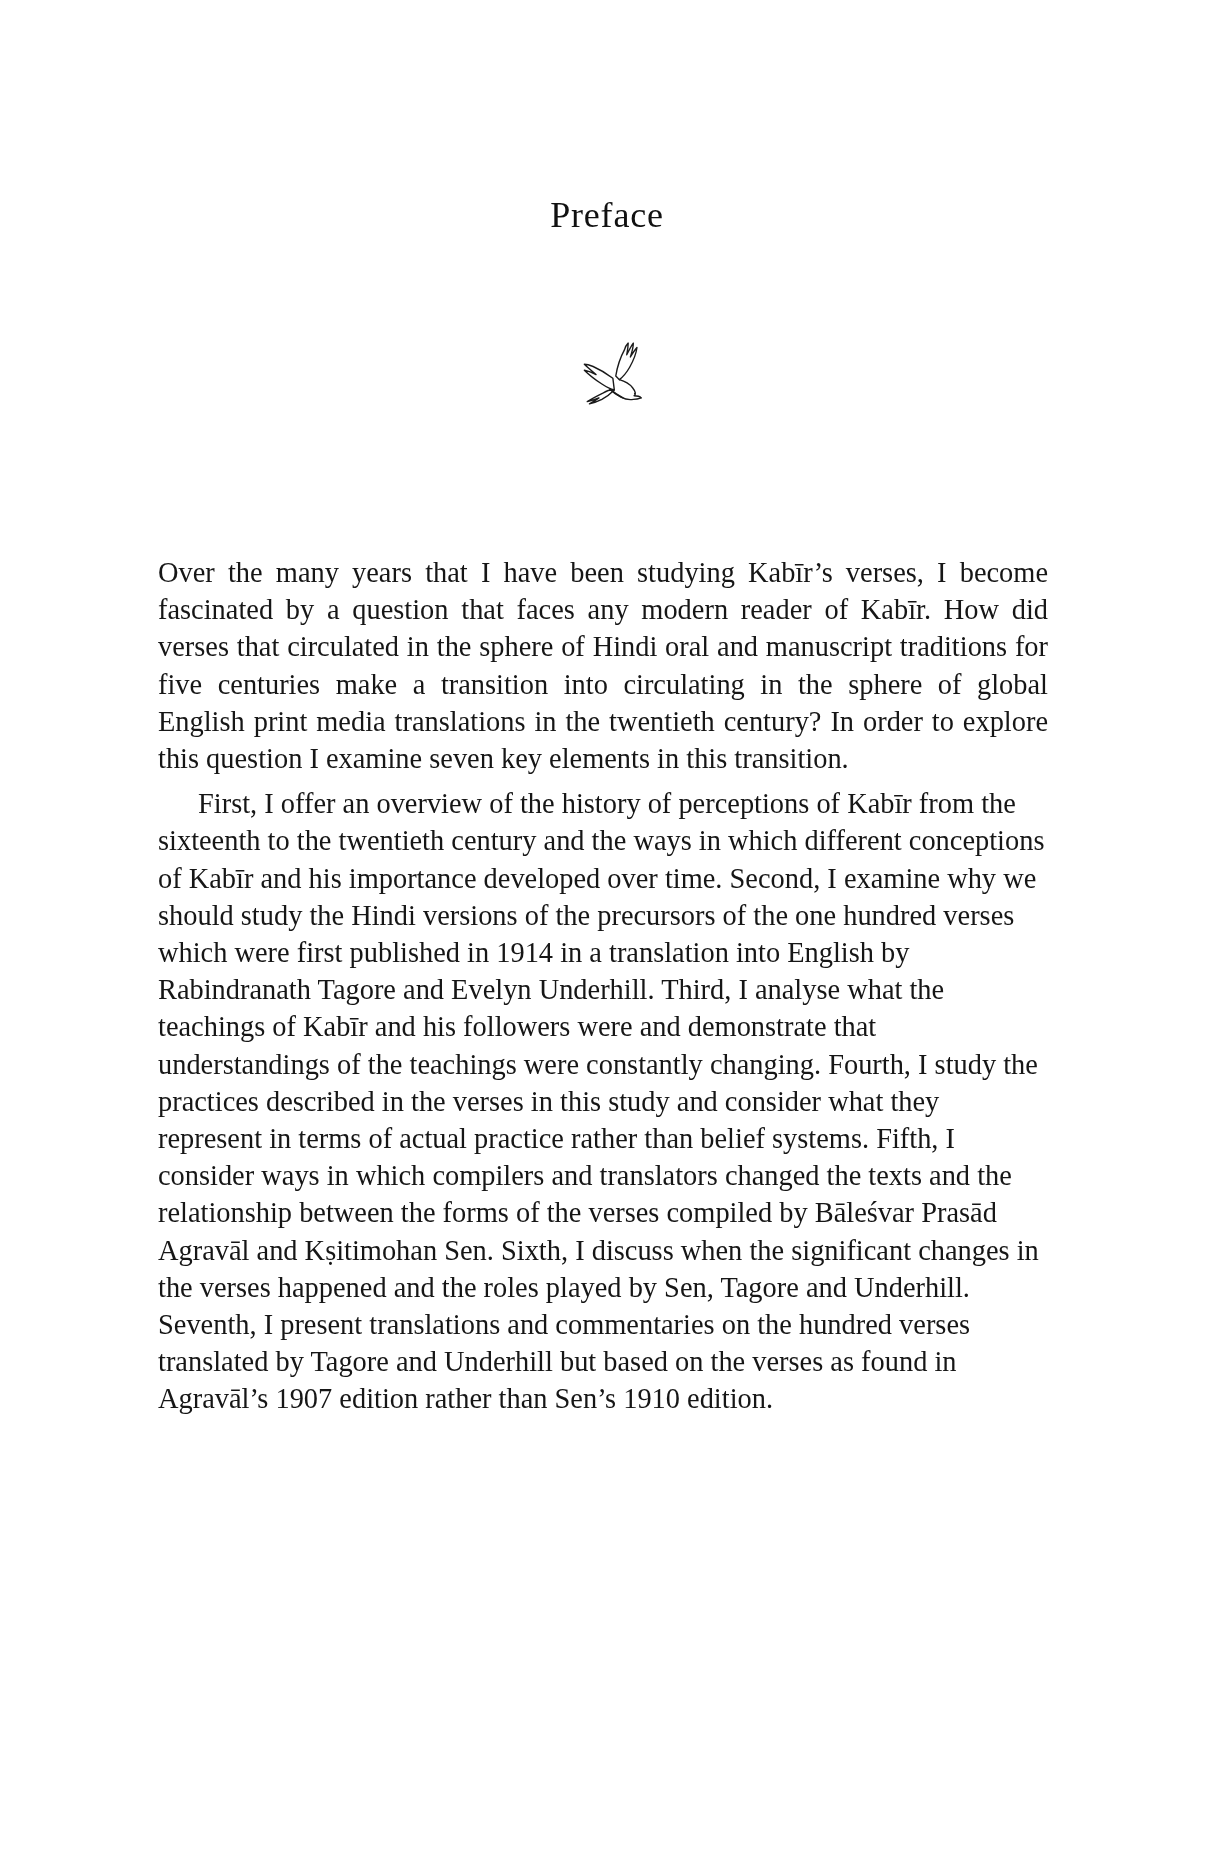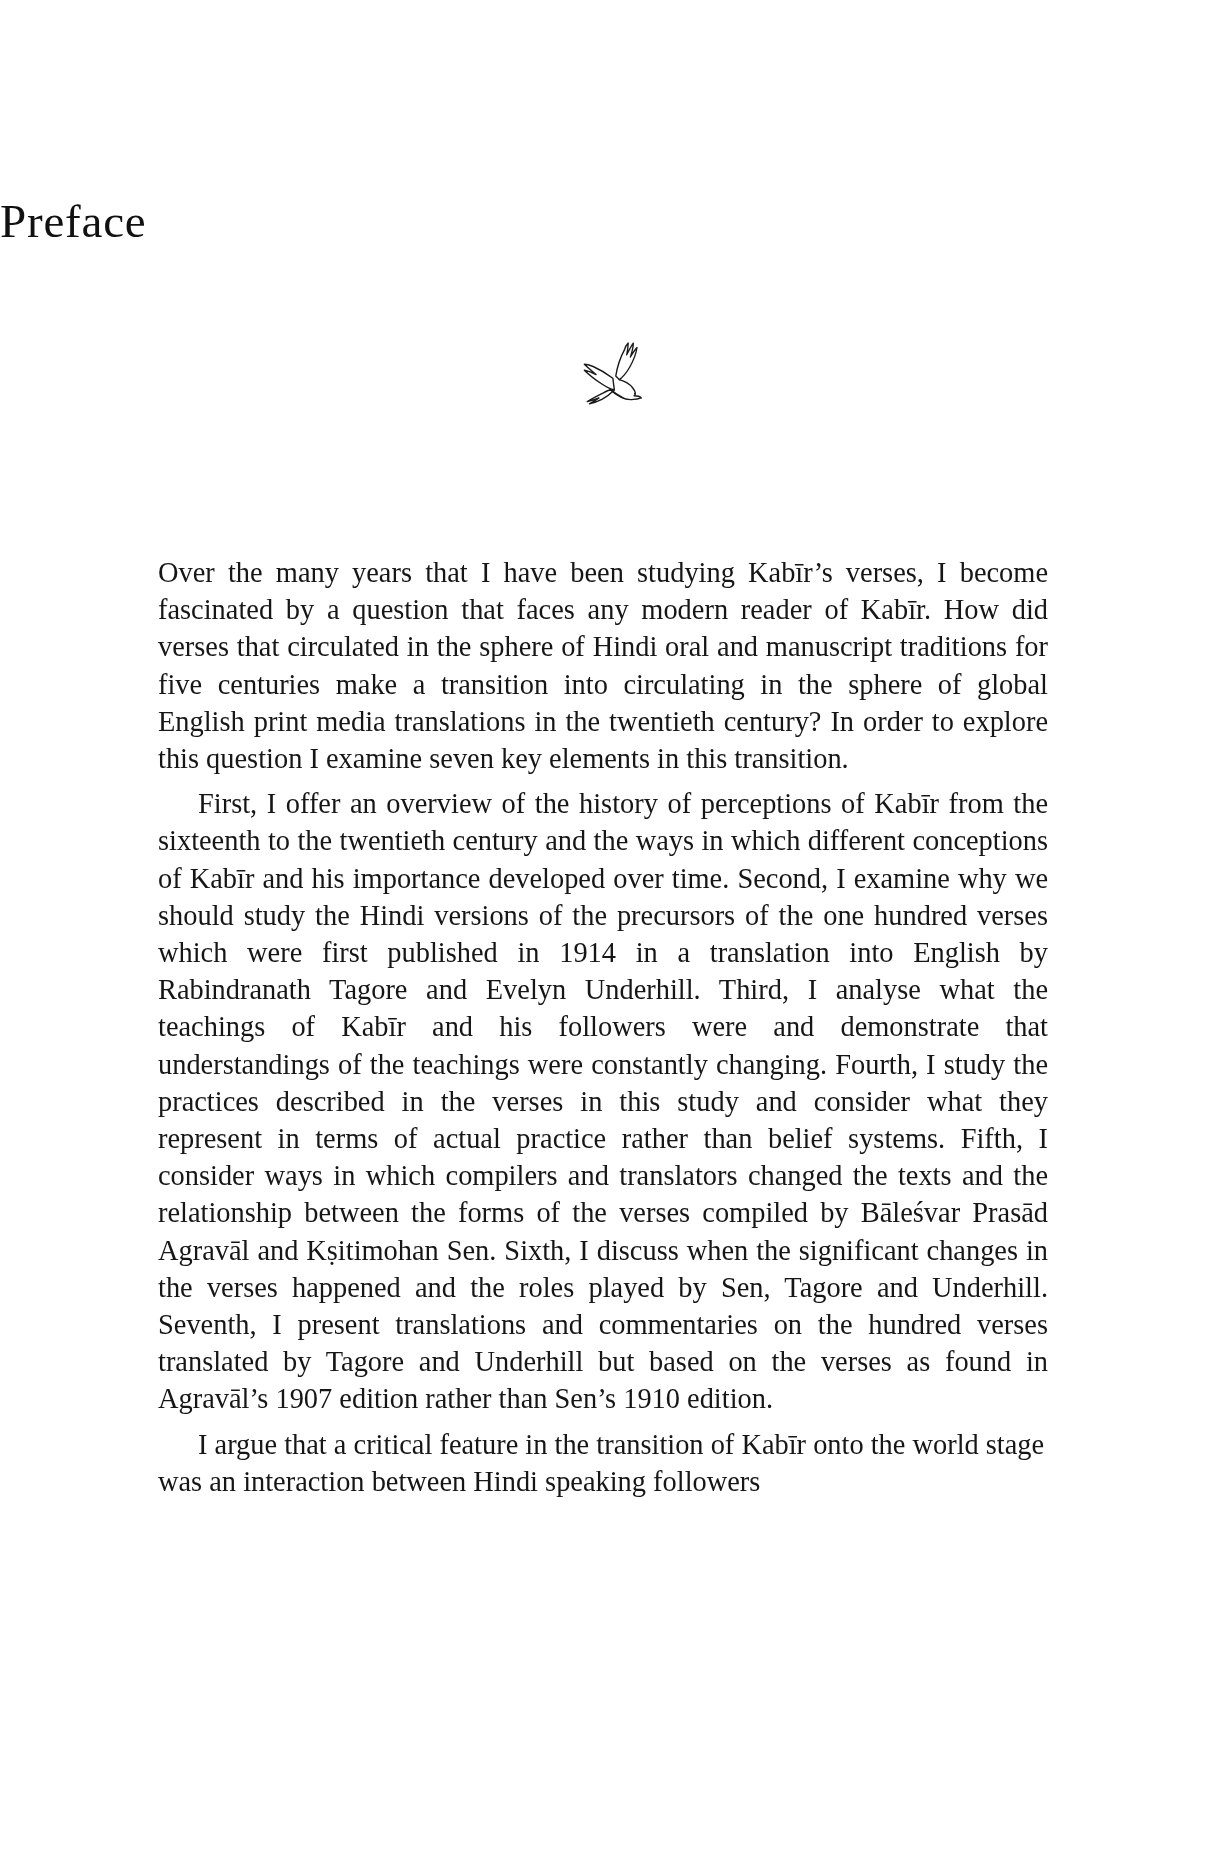--- a/index.html
+++ b/index.html
@@ -21,21 +21,22 @@
     inset: 0;
     background: #ffffff;
   }
 
   
   .chapter-title {
     position: absolute;
     top: 196px;
     left: 0;
     width: 1214px;
-    font-size: 47px;
+    text-align: center;
+    font-size: 36px;
     font-weight: 400;
     letter-spacing: 0.8px;
     line-height: 1.1;
     color: #111111;
     margin: 0;
   }
 
   
   .ornament {
     position: absolute;
@@ -118,16 +119,15 @@
         <path d="M64 70 C 70 75, 76 79, 82 82"></path>
 
         <circle cx="98" cy="76" r="1.1" fill="#1a1a1a" stroke="none"></circle>
       </g>
     </svg>
   </div>
 
   <div class="body-text">
     <p>Over the many years that I have been studying Kabīr’s verses, I become fascinated by a question that faces any modern reader of Kabīr. How did verses that circulated in the sphere of Hindi oral and manuscript traditions for five centuries make a transition into circulating in the sphere of global English print media translations in the twentieth century? In order to explore this question I examine seven key elements in this transition.</p>
     <p>First, I offer an overview of the history of perceptions of Kabīr from the sixteenth to the twentieth century and the ways in which different conceptions of Kabīr and his importance developed over time. Second, I examine why we should study the Hindi versions of the precursors of the one hundred verses which were first published in 1914 in a translation into English by Rabindranath Tagore and Evelyn Underhill. Third, I analyse what the teachings of Kabīr and his followers were and demonstrate that understandings of the teachings were constantly changing. Fourth, I study the practices described in the verses in this study and consider what they represent in terms of actual practice rather than belief systems. Fifth, I consider ways in which compilers and translators changed the texts and the relationship between the forms of the verses compiled by Bāleśvar Prasād Agravāl and Kṣitimohan Sen. Sixth, I discuss when the significant changes in the verses happened and the roles played by Sen, Tagore and Underhill. Seventh, I present translations and commentaries on the hundred verses translated by Tagore and Underhill but based on the verses as found in Agravāl’s 1907 edition rather than Sen’s 1910 edition.</p>
-    <p>I argue that a critical feature in the transition of Kabīr onto the world stage was an interaction between Hindi speaking followers</p>
   </div>
 
 </div>
 
 </body></html>

